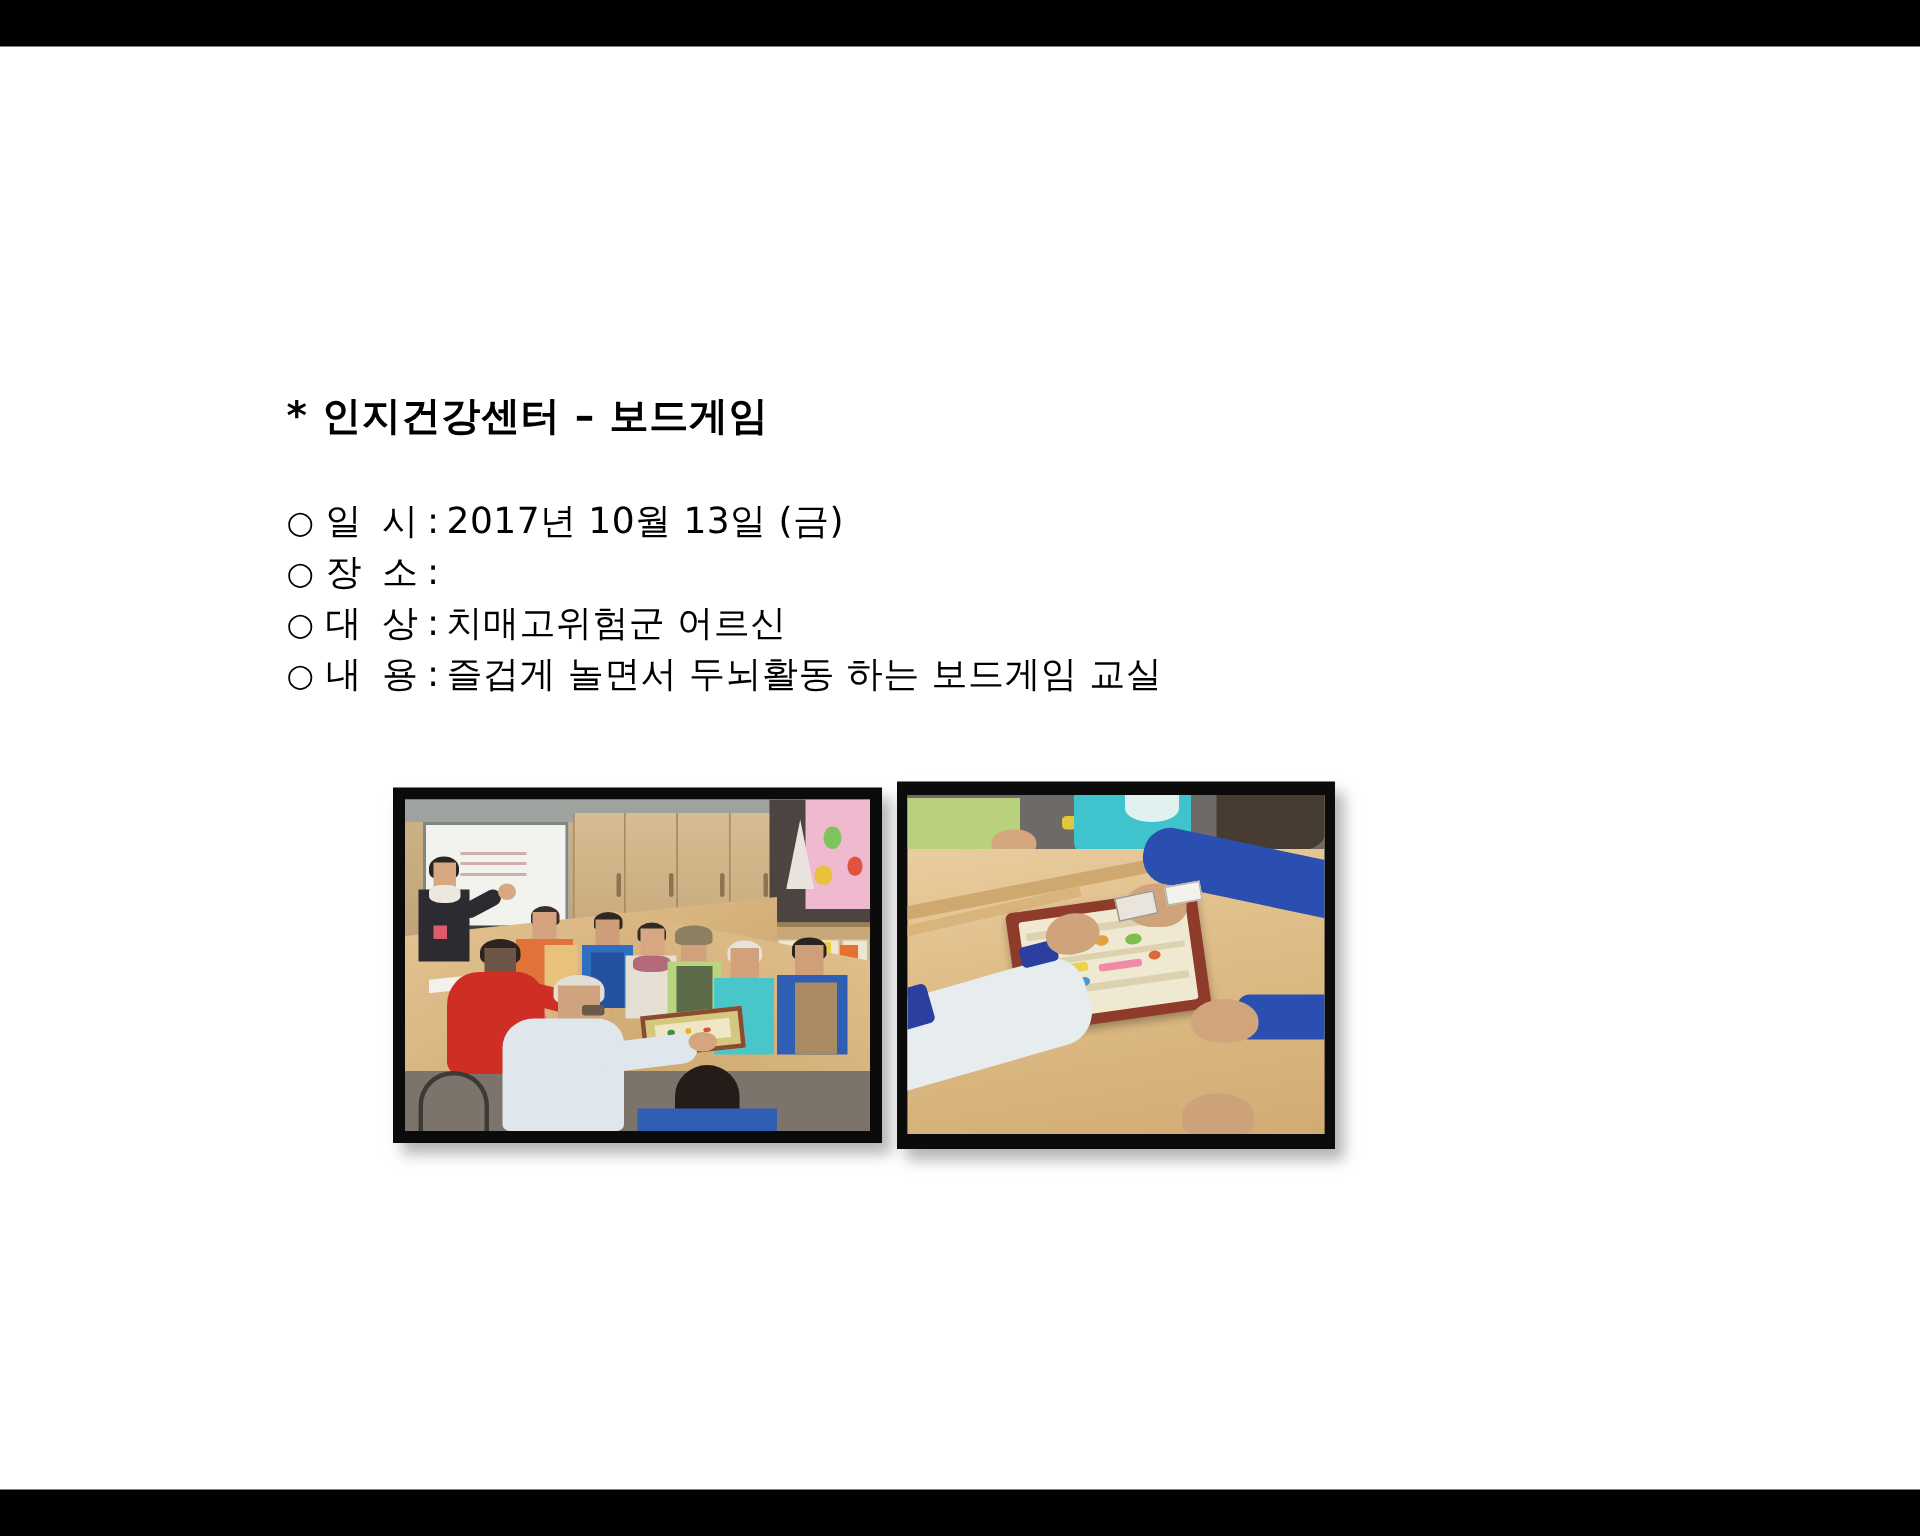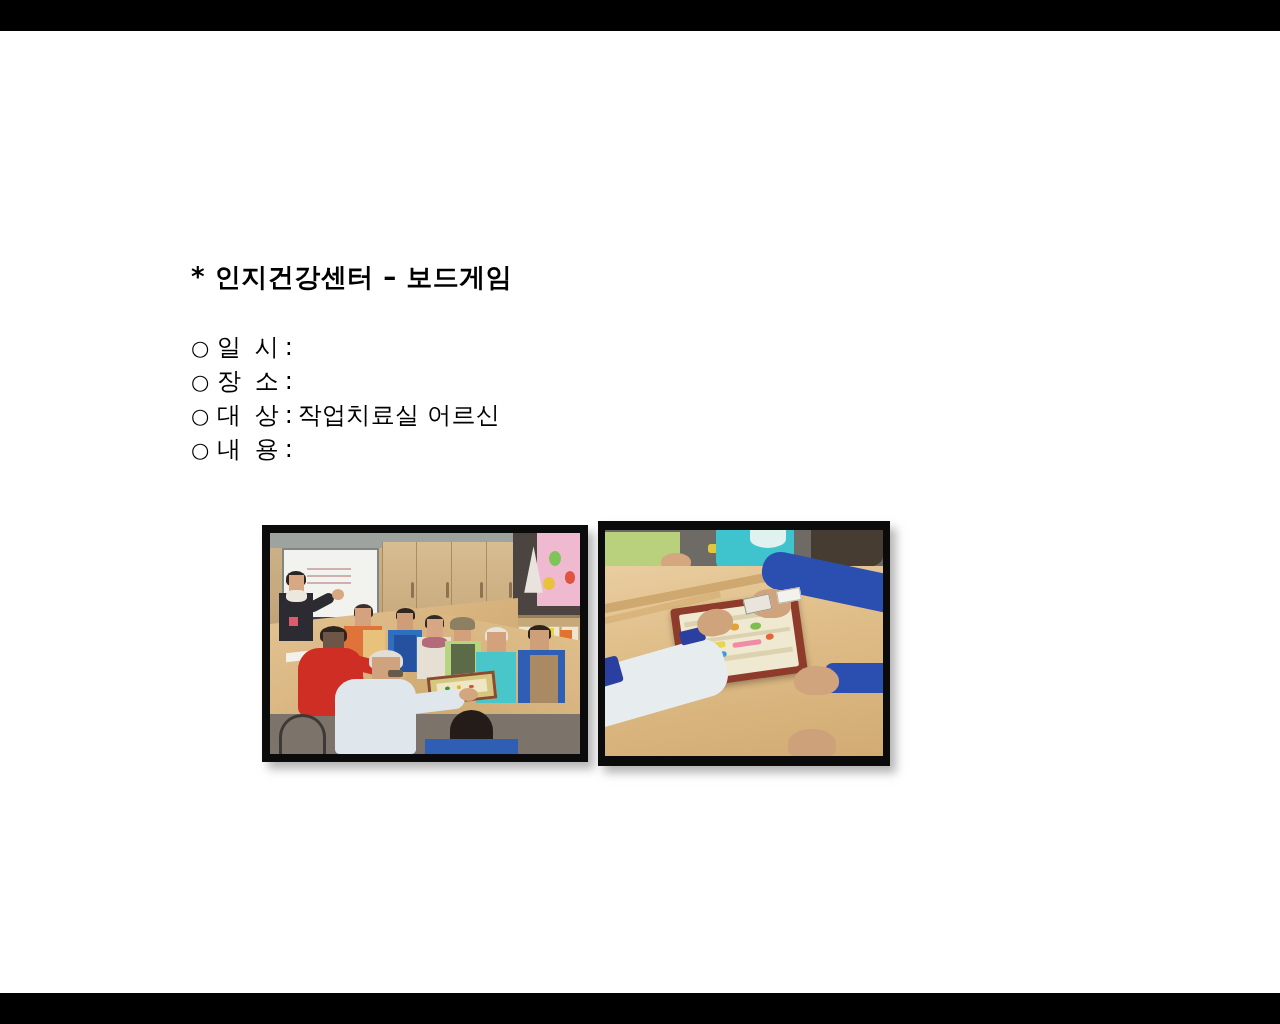--- a/index.html
+++ b/index.html
@@ -372,39 +372,41 @@
   <div class="slide">
 
     <div class="title">* 인지건강센터 – 보드게임</div>
 
     <div class="bullet-list">
 
       <div class="bullet-row">
         <span class="bullet-mark">○</span>
         <span class="bullet-label">일 시</span>
         <span class="bullet-sep">:</span>
+        <span class="bullet-value">2017년 10월 13일 (금)</span>
       </div>
 
       <div class="bullet-row">
         <span class="bullet-mark">○</span>
         <span class="bullet-label">장 소</span>
         <span class="bullet-sep">:</span>
       </div>
 
       <div class="bullet-row">
         <span class="bullet-mark">○</span>
         <span class="bullet-label">대 상</span>
         <span class="bullet-sep">:</span>
-        <span class="bullet-value">작업치료실 어르신</span>
+        <span class="bullet-value">치매고위험군 어르신</span>
       </div>
 
       <div class="bullet-row">
         <span class="bullet-mark">○</span>
         <span class="bullet-label">내 용</span>
         <span class="bullet-sep">:</span>
+        <span class="bullet-value">즐겁게 놀면서 두뇌활동 하는 보드게임 교실</span>
       </div>
 
     </div>
 
     <div class="photo-strip">
 
       <div class="photo-frame left">
         <div class="photo-inner">
           <div class="scene1">
             <div class="s1-wall"></div>

